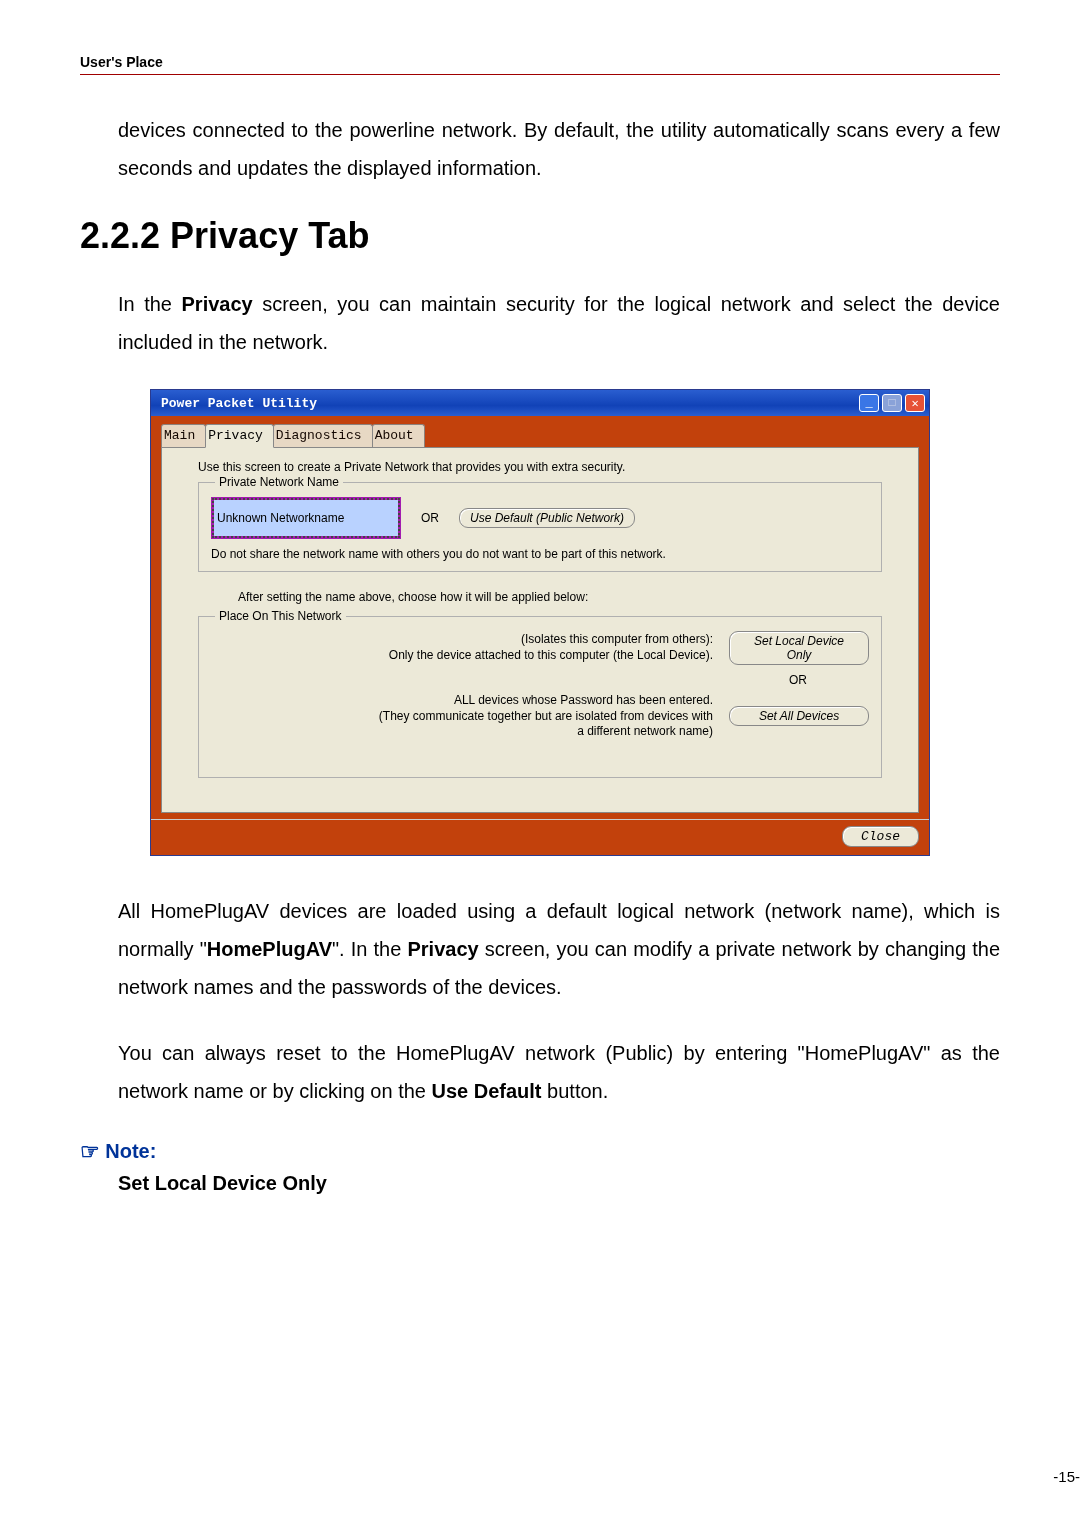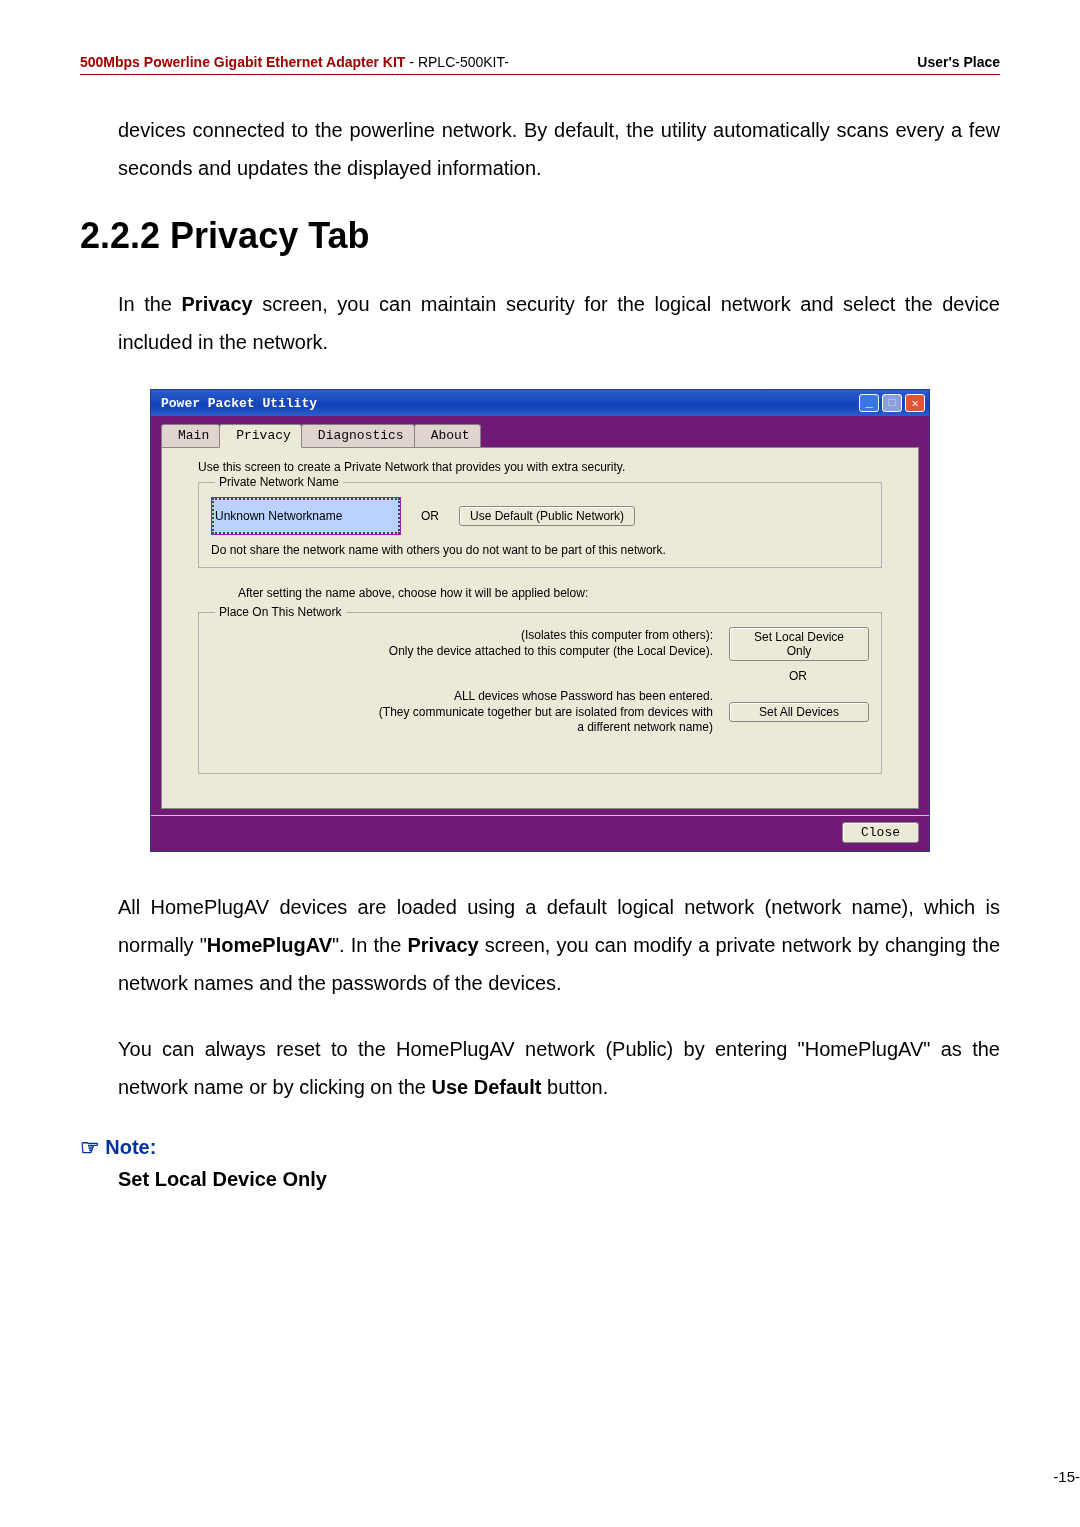--- a/index.html
+++ b/index.html
@@ -64,21 +64,21 @@
     right: 0;
     text-align: right;
     font-size: 15px;
   }
 
   
   .win-wrap {
     margin: 0 0 36px 70px;
     width: 780px;
     border: 1px solid #2a3a8f;
-    background: #701a75;
+    background: #c2410c;
     font-family: Tahoma, "MS Sans Serif", sans-serif;
     font-size: 12px;
   }
   .titlebar {
     display: flex;
     align-items: center;
     justify-content: space-between;
     height: 26px;
     background: linear-gradient(#2a5ed0, #1142b7 60%, #2a5ed0);
     padding: 0 4px 0 10px;
@@ -104,21 +104,21 @@
     align-items: flex-end;
     padding: 8px 10px 0 10px;
     font-family: "Courier New", monospace;
     font-size: 13px;
     gap: 0;
   }
   .tab {
     border: 1px solid #888;
     border-bottom: none;
     background: #ece9d8;
-    padding: 3px 10px 4px 16px;
+    padding: 3px 10px 4px 2px;
     border-radius: 3px 3px 0 0;
     margin-right: -1px;
     position: relative;
   }
   .tab.active {
     background: #ece9d8;
     z-index: 2;
     border-bottom: 1px solid #ece9d8;
     margin-bottom: -1px;
   }
@@ -142,38 +142,39 @@
     left: 16px;
     background: #ece9d8;
     padding: 0 4px;
     font-family: Tahoma, sans-serif;
   }
   .row-flex { display: flex; align-items: center; gap: 20px; }
   .name-input {
     width: 190px;
     height: 20px;
     background: #fff;
-    border: 1px solid #a21caf;
+    border: 3px solid #a21caf;
     outline: 2px dotted #444;
     outline-offset: -3px;
     color: #000;
     font-family: Tahoma, sans-serif;
     font-size: 12px;
     padding: 18px 3px;
     background: #b9d2ff;
   }
   .or-text { font-family: Tahoma, sans-serif; }
   .win-btn {
     background: #ece9d8;
     border: 1px solid #888;
-    border-radius: 3px;
+    border-radius: 9px;
     padding: 2px 10px;
     font-family: Tahoma, sans-serif;
     font-size: 12px;
     box-shadow: inset 1px 1px 0 #fff;
+    font-style: italic;
   }
   .warn-line {
     font-family: Tahoma, sans-serif;
     margin-top: 8px;
   }
   .mid-line {
     font-family: Tahoma, sans-serif;
     margin: 18px 0 12px 60px;
   }
   .place-row {
@@ -207,25 +208,20 @@
     font-size: 13px;
     padding: 2px 18px;
   }
 </style>
 </head>
 <body>
 
 <div class="page">
 
   <div class="header-row">
-    <span>
-      <span class="header-left">500Mbps Powerline Gigabit Ethernet Adapter KIT</span>
-      <span class="header-mid"> - </span>
-      <span class="header-mid">RPLC-500KIT-</span>
-    </span>
     <span class="header-right">User's Place</span>
   </div>
 
   <p class="body-text">devices connected to the powerline network. By default, the utility automatically scans every a few seconds and updates the displayed information.</p>
 
   <h2 class="section-heading">2.2.2 Privacy Tab</h2>
 
   <p class="body-text">
     <span>In the </span><b>Privacy</b><span> screen, you can maintain security for the logical network and select the device included in the network.</span>
   </p>

